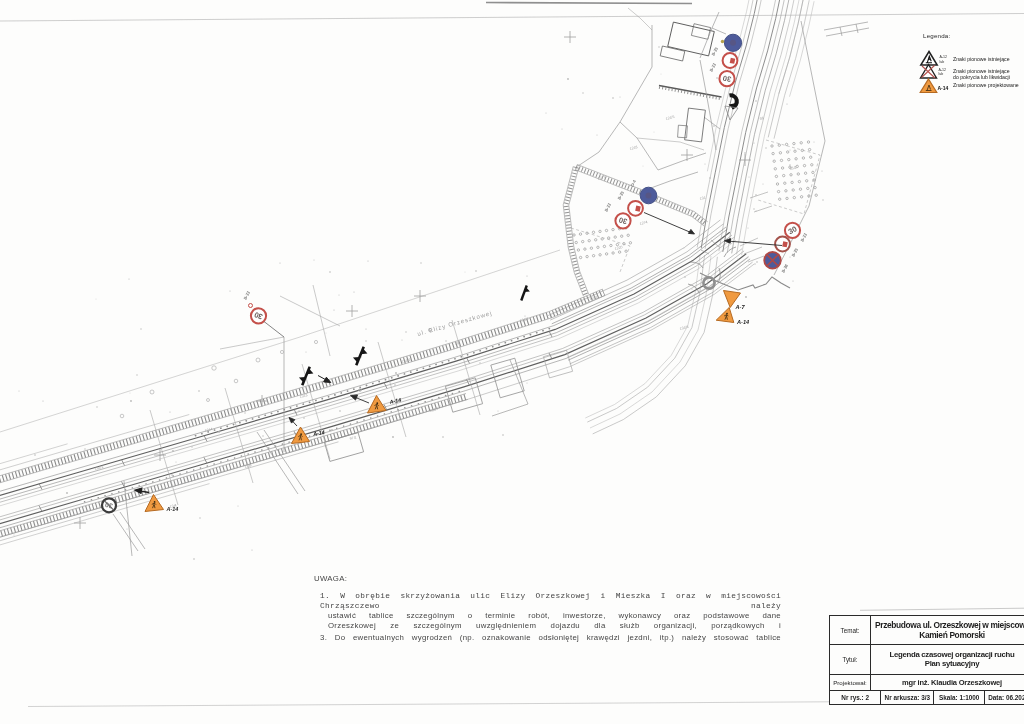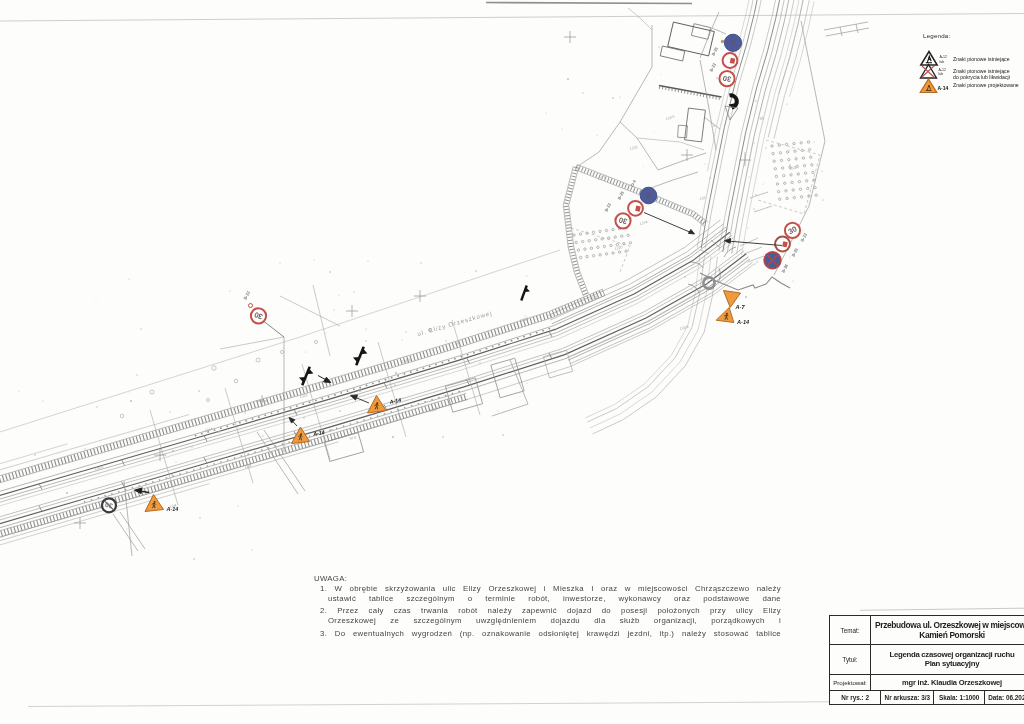--- a/index.html
+++ b/index.html
@@ -1,20 +1,20 @@
 <!DOCTYPE html>
 <html><head><meta charset="utf-8">
 <style>
 html,body{margin:0;padding:0;width:1024px;height:724px;overflow:hidden;background:#fdfdfc;
 font-family:"Liberation Sans",sans-serif;}
 #page{position:relative;width:1024px;height:724px;}
 svg{position:absolute;left:0;top:0;}
 .notes{position:absolute;left:314px;top:573.5px;width:467px;font-size:7.8px;line-height:10px;
 color:#454545;letter-spacing:0.3px;}
-.notes .hd{}
+.notes .hd{margin-bottom:7px;}
 .notes .jl{text-align:justify;text-align-last:justify;padding-left:14px;}
 .notes .ll{padding-left:14px;}
 .notes .gap{margin-top:2.5px;}
 .tblock{position:absolute;left:829px;top:615px;width:201px;height:89.8px;border:1.4px solid #2a2a2a;
 box-sizing:border-box;color:#1e1e1e;}
 .trow{position:absolute;left:0;width:100%;box-sizing:border-box;border-bottom:1.1px solid #2a2a2a;display:flex;}
 .tlab{width:41px;box-sizing:border-box;border-right:1.1px solid #2a2a2a;display:flex;align-items:center;justify-content:center;font-size:6.3px;flex:none;}
 .tval{flex:1;min-width:0;display:flex;flex-direction:column;align-items:flex-start;justify-content:center;font-weight:bold;line-height:1.25;padding-left:4px;}
 .bcell{box-sizing:border-box;border-right:1.1px solid #2a2a2a;display:flex;align-items:center;justify-content:center;font-size:6.4px;font-weight:bold;}
 </style></head>
@@ -603,23 +603,22 @@
 <path d="M 928.5 79 L 936.8 92.5 L 920.2 92.5 Z" fill="#f09a40" stroke="#b56a22" stroke-width="1.2"></path>
 <path d="M 927 90.5 L 929 85 L 930.5 89.5 M 925.8 90.5 L 931.5 90.5" stroke="#3a2a12" stroke-width="0.8" fill="none"></path>
 <text x="937.5" y="90" font-size="5" font-weight="bold" fill="#111">A-14</text>
 <text x="953" y="87" font-size="5.2" fill="#222">Znaki pionowe projektowane</text>
 </g>
 </g>
 </svg>
 
 <div class="notes">
 <div class="hd">UWAGA:</div>
-<div class="jl" style="padding-left:6px;text-indent:0;">1. W obrębie skrzyżowania ulic Elizy Orzeszkowej i Mieszka I oraz w miejscowości Chrząszczewo należy</div>
+<div class="jl" style="padding-left:6px;text-indent:0;font-family:Liberation Mono, monospace;">1. W obrębie skrzyżowania ulic Elizy Orzeszkowej i Mieszka I oraz w miejscowości Chrząszczewo należy</div>
 <div class="jl">ustawić tablice szczególnym o terminie robót, inwestorze, wykonawcy oraz podstawowe dane</div>
-<div class="jl gap" style="padding-left:6px;">2. Przez cały czas trwania robót należy zapewnić dojazd do posesji położonych przy ulicy Elizy</div>
 <div class="jl">Orzeszkowej ze szczególnym uwzględnieniem dojazdu dla służb organizacji, porządkowych i</div>
 <div class="jl gap" style="padding-left:6px;">3. Do ewentualnych wygrodzeń (np. oznakowanie odsłoniętej krawędzi jezdni, itp.) należy stosować tablice</div>
 </div>
 
 <div class="tblock">
 
 <div class="trow" style="top:0;height:29.3px;">
 <div class="tlab">Temat:</div>
 <div class="tval" style="font-size:8.4px;letter-spacing:-0.35px;">
           <span style="white-space:nowrap;">Przebudowa ul. Orzeszkowej w miejscowości</span>

